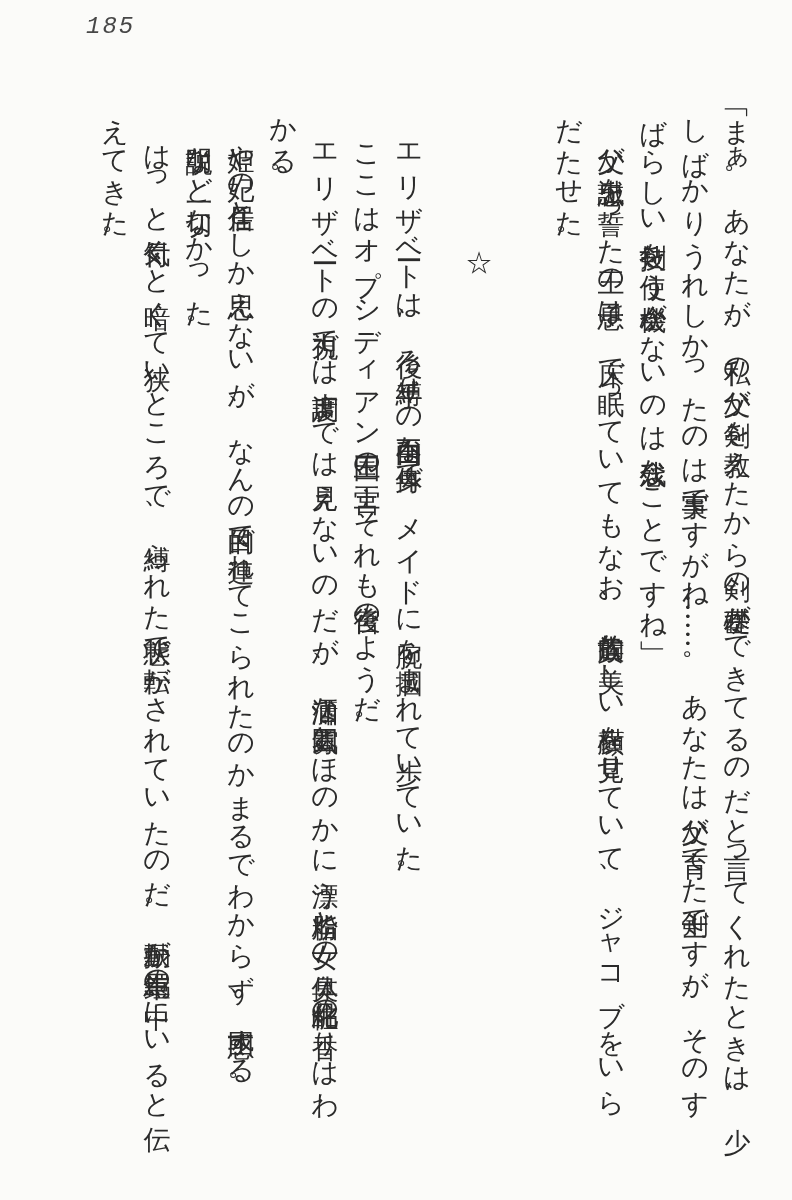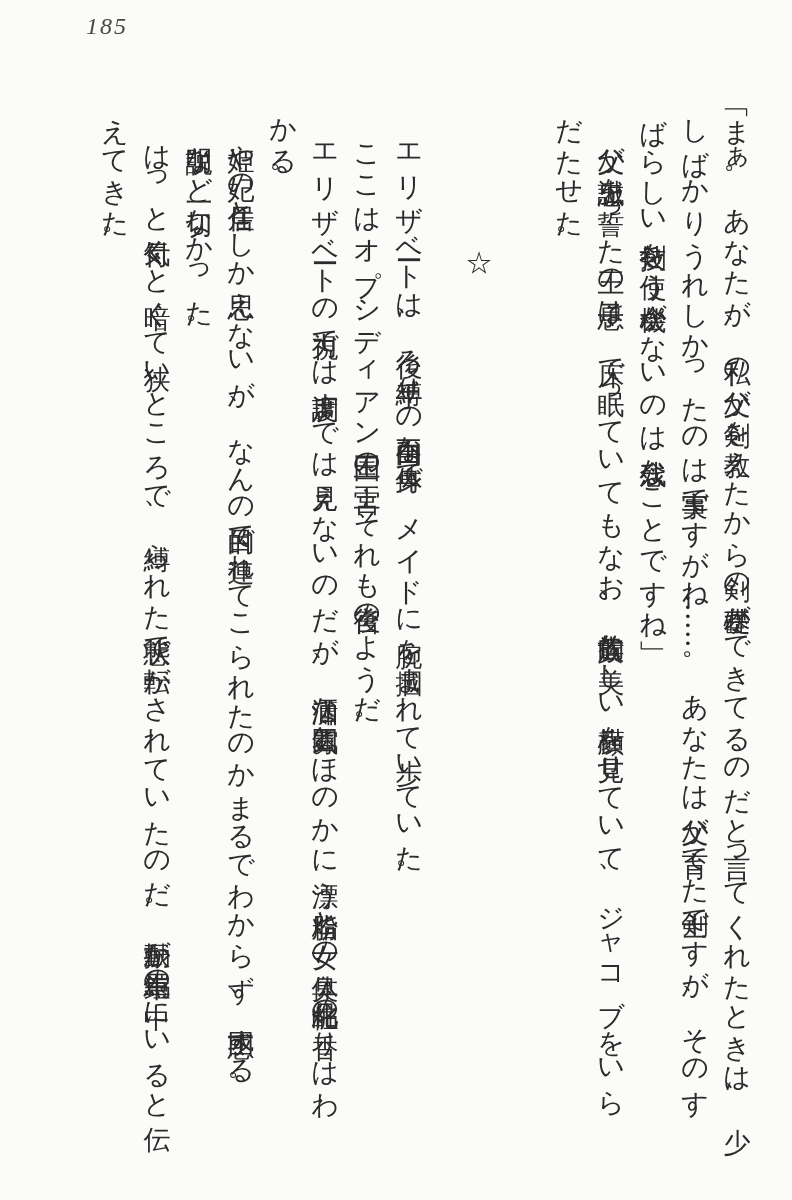--- a/index.html
+++ b/index.html
@@ -20,21 +20,21 @@
     inset: 0;
   }
   .page-number {
     position: absolute;
     top: 13px;
     left: 86px;
     font-size: 24px;
     font-style: italic;
     letter-spacing: 2px;
     color: var(--page-number);
-    font-family: Liberation Serif, serif;
+    font-family: Liberation Mono, monospace;
   }
   .text-block {
     position: absolute;
     top: 100px;
     right: 34px;
     width: 712px;
     height: 1026px;
     writing-mode: vertical-rl;
     text-orientation: mixed;
     font-size: 27px;

